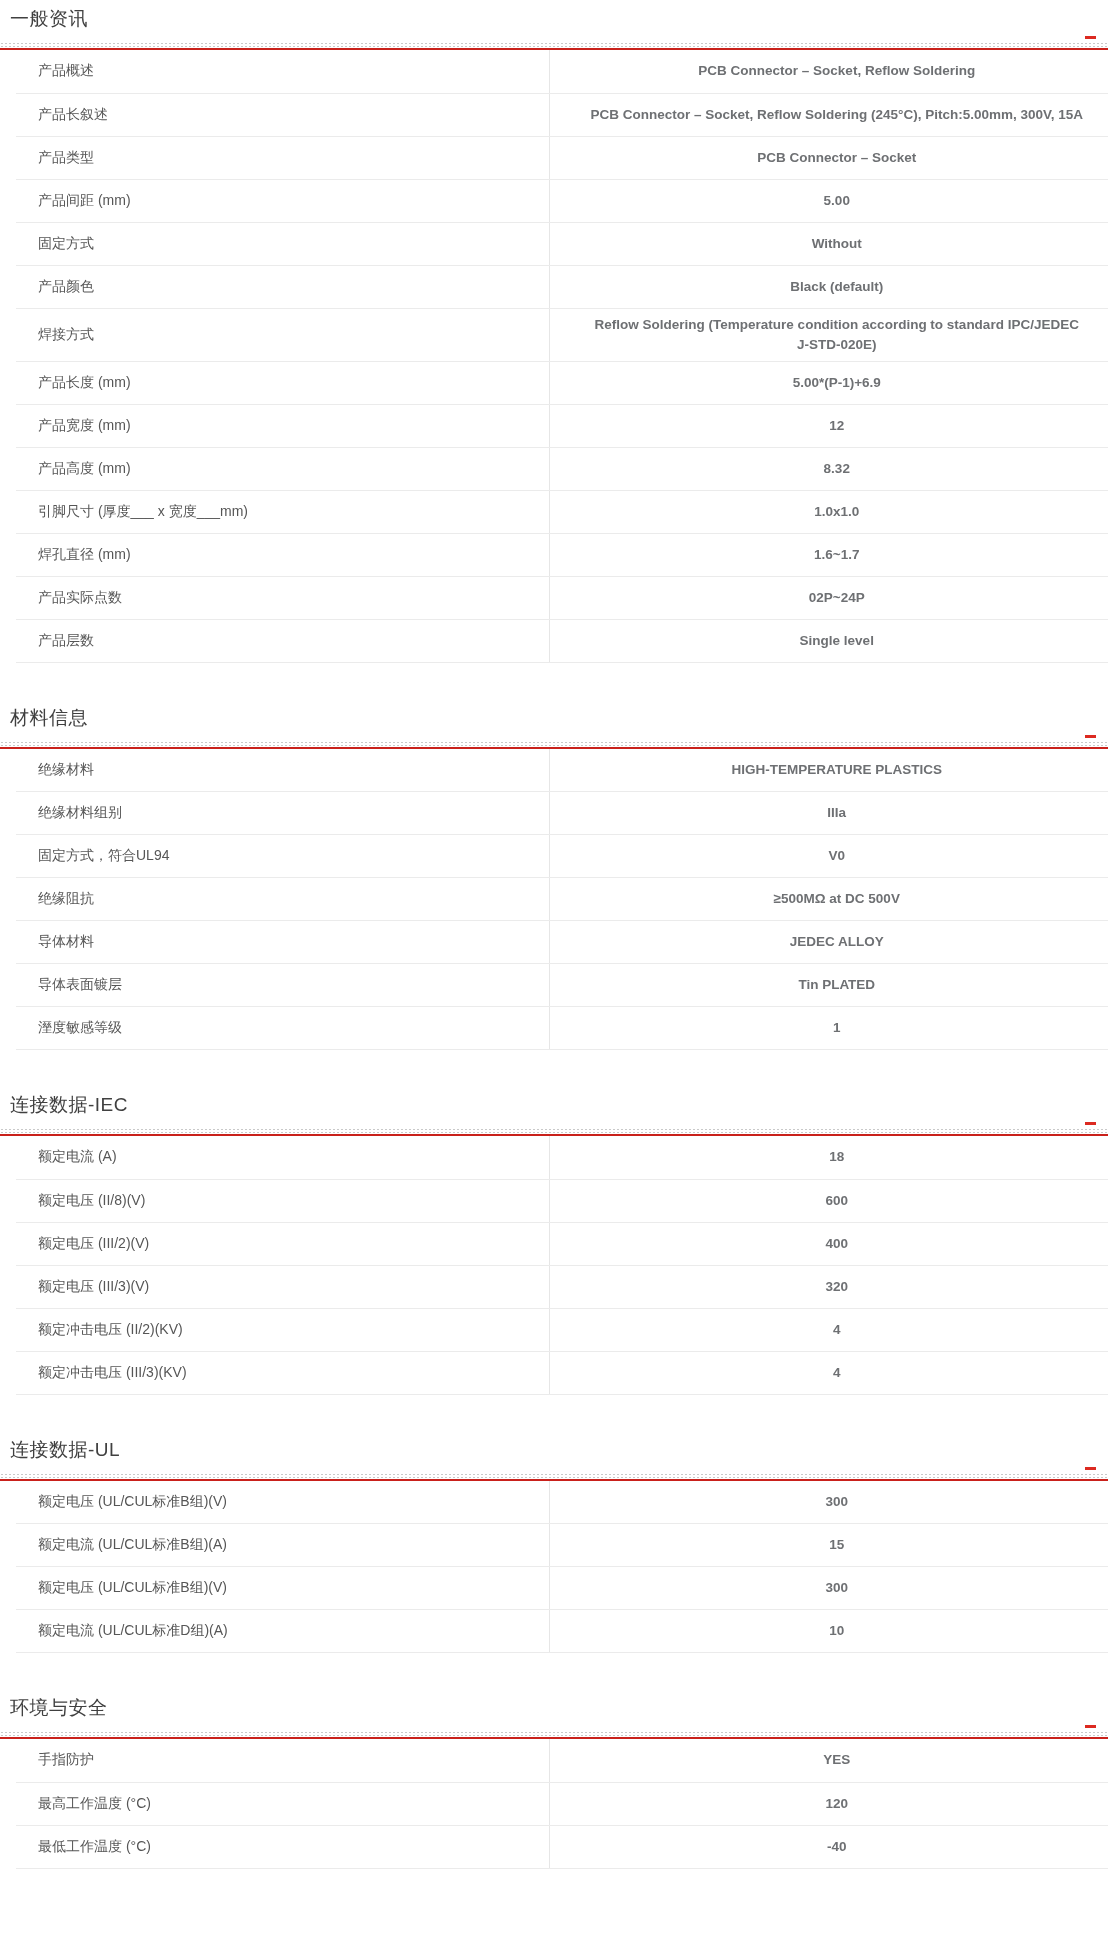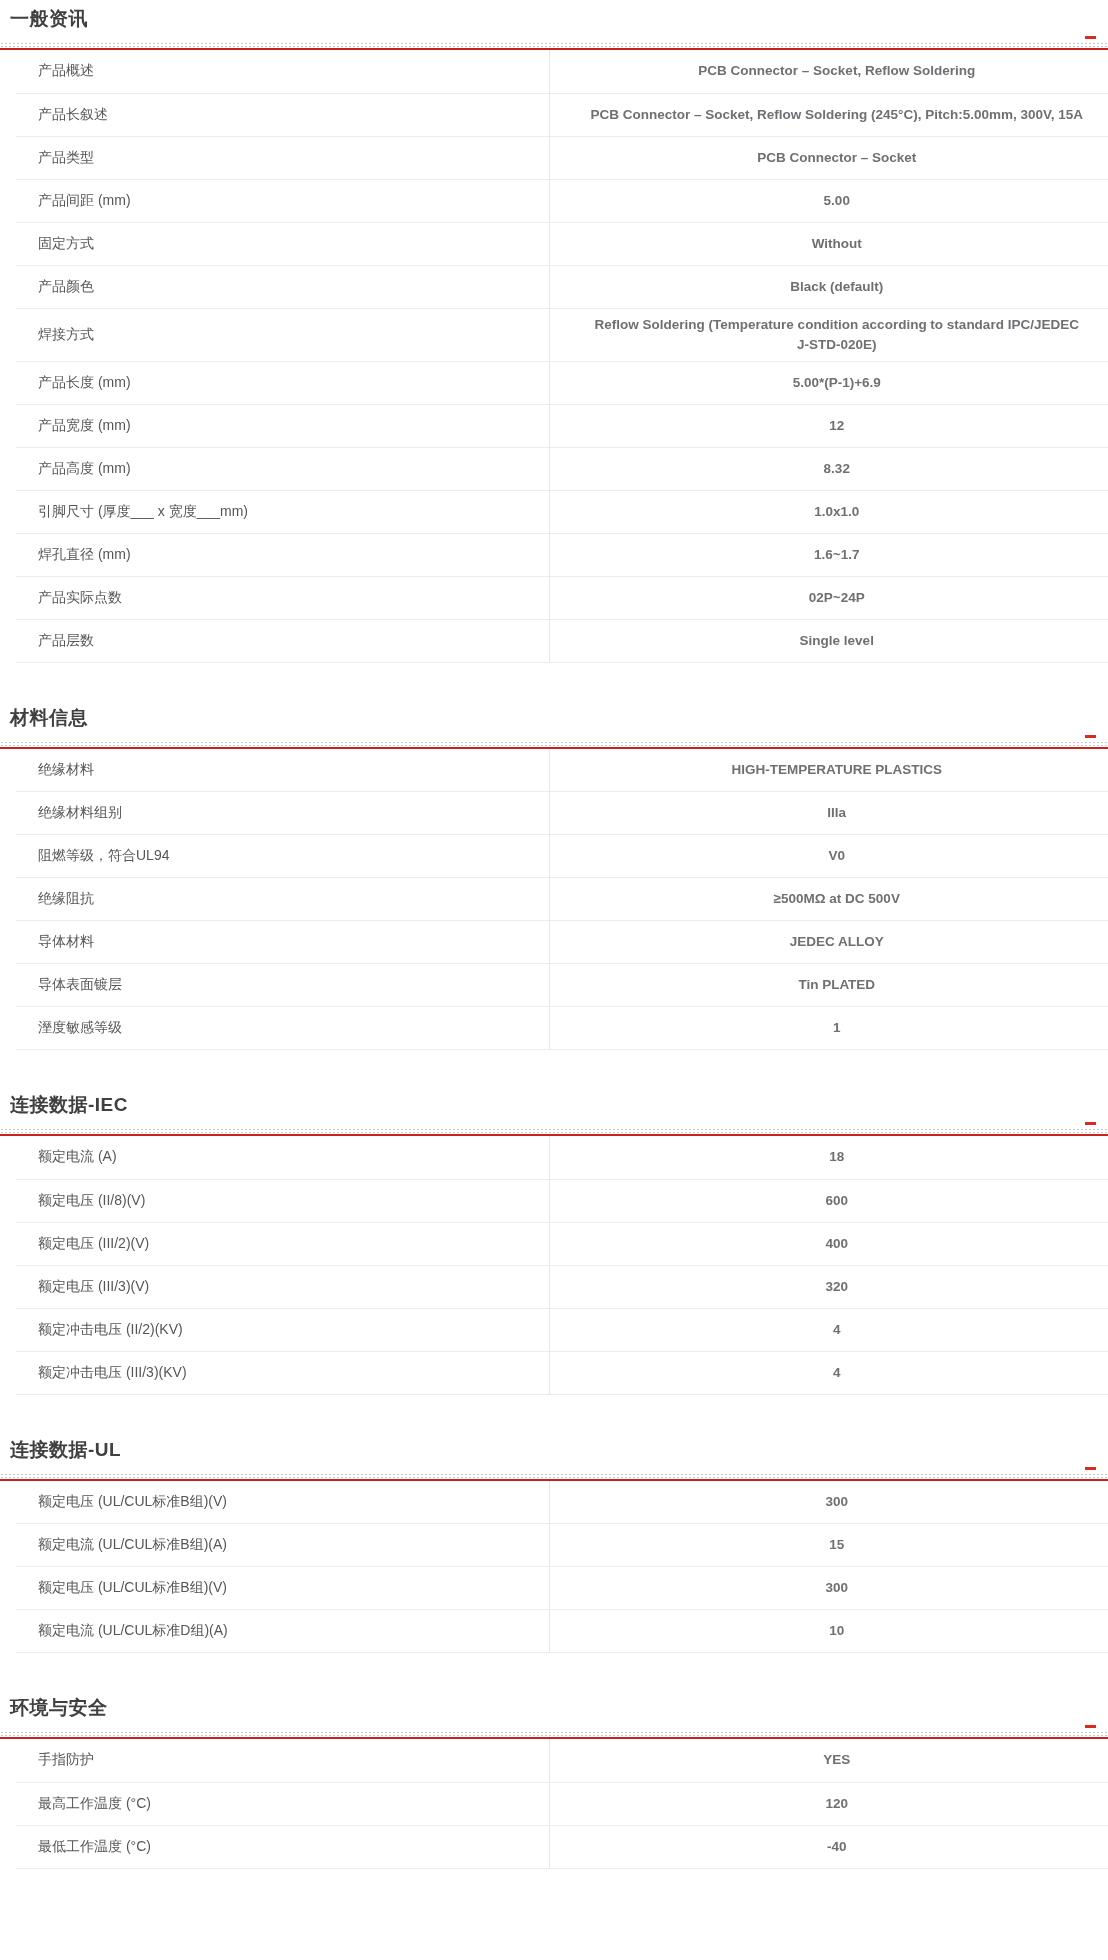--- a/index.html
+++ b/index.html
@@ -23,21 +23,21 @@
   .spec-section{margin-top:44px;}
   .spec-section:first-child{margin-top:0;}
   .section-header{
     position:relative;
     padding:0 8px 0 10px;
     height:22px;
   }
   .section-title{
     font-size:19px;
     line-height:22px;
-    font-weight:700;
+    font-weight:400;
     color:var(--title);
     letter-spacing:0.5px;
   }
   .collapse-dash{
     position:absolute;
     right:12px;
     bottom:-9px;
     width:11px;
     height:3px;
     background:var(--red-dash);
@@ -192,21 +192,21 @@
     <td class="cell-label">绝缘材料</td>
     <td class="cell-value"><span>HIGH-TEMPERATURE PLASTICS</span></td>
   </tr>
 
   <tr class="spec-row">
     <td class="cell-label">绝缘材料组别</td>
     <td class="cell-value"><span>IIIa</span></td>
   </tr>
 
   <tr class="spec-row">
-    <td class="cell-label">阻燃等级，符合UL94</td>
+    <td class="cell-label">固定方式，符合UL94</td>
     <td class="cell-value"><span>V0</span></td>
   </tr>
 
   <tr class="spec-row">
     <td class="cell-label">绝缘阻抗</td>
     <td class="cell-value"><span>≥500MΩ at DC 500V</span></td>
   </tr>
 
   <tr class="spec-row">
     <td class="cell-label">导体材料</td>

